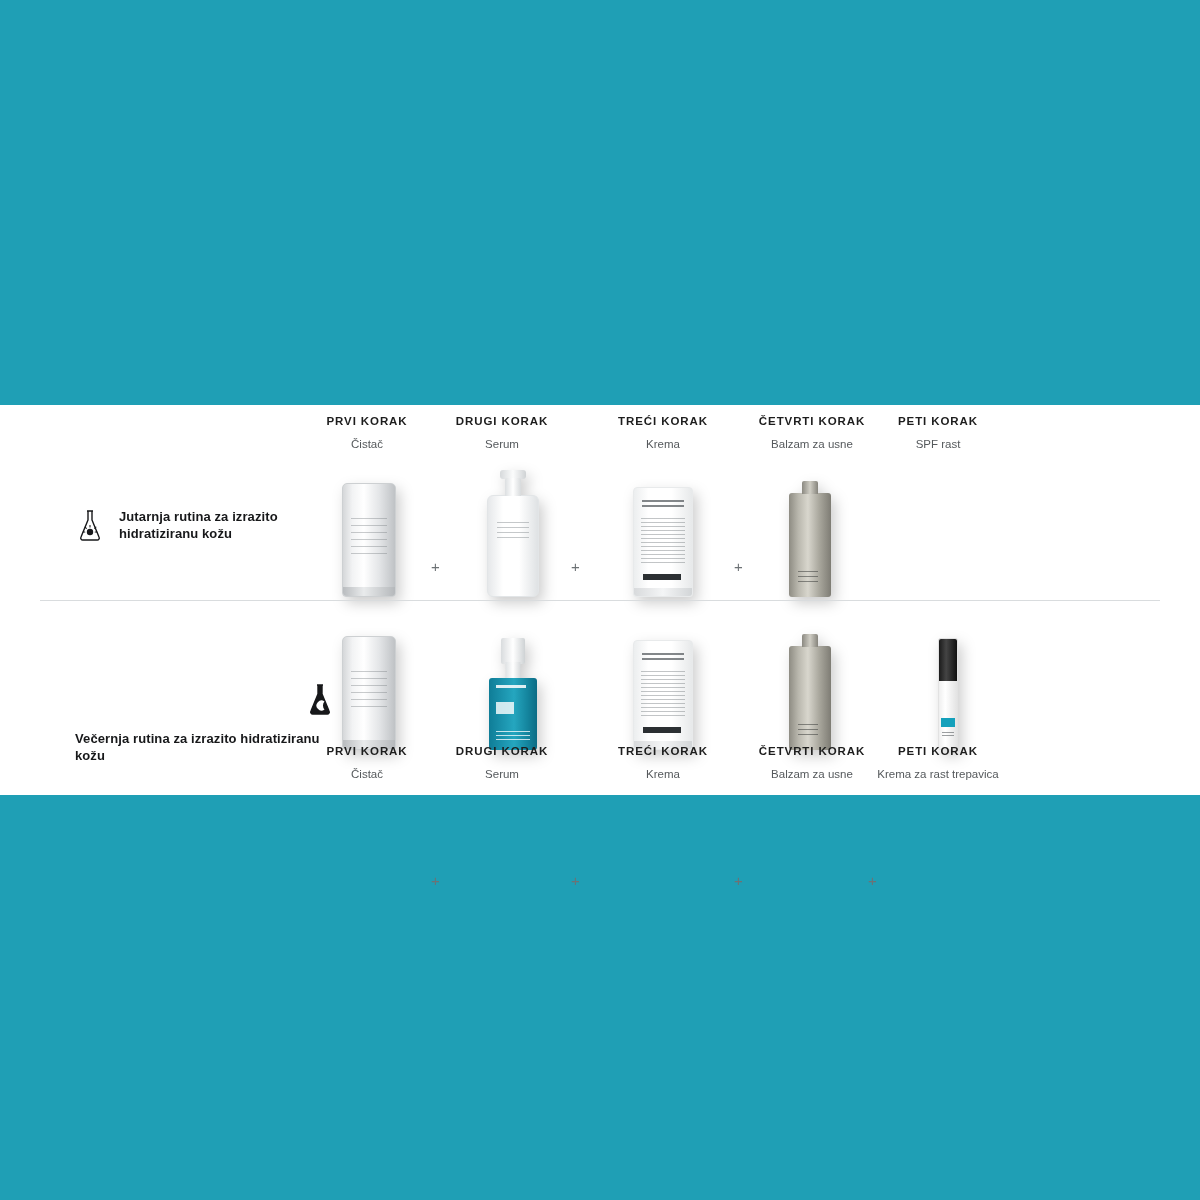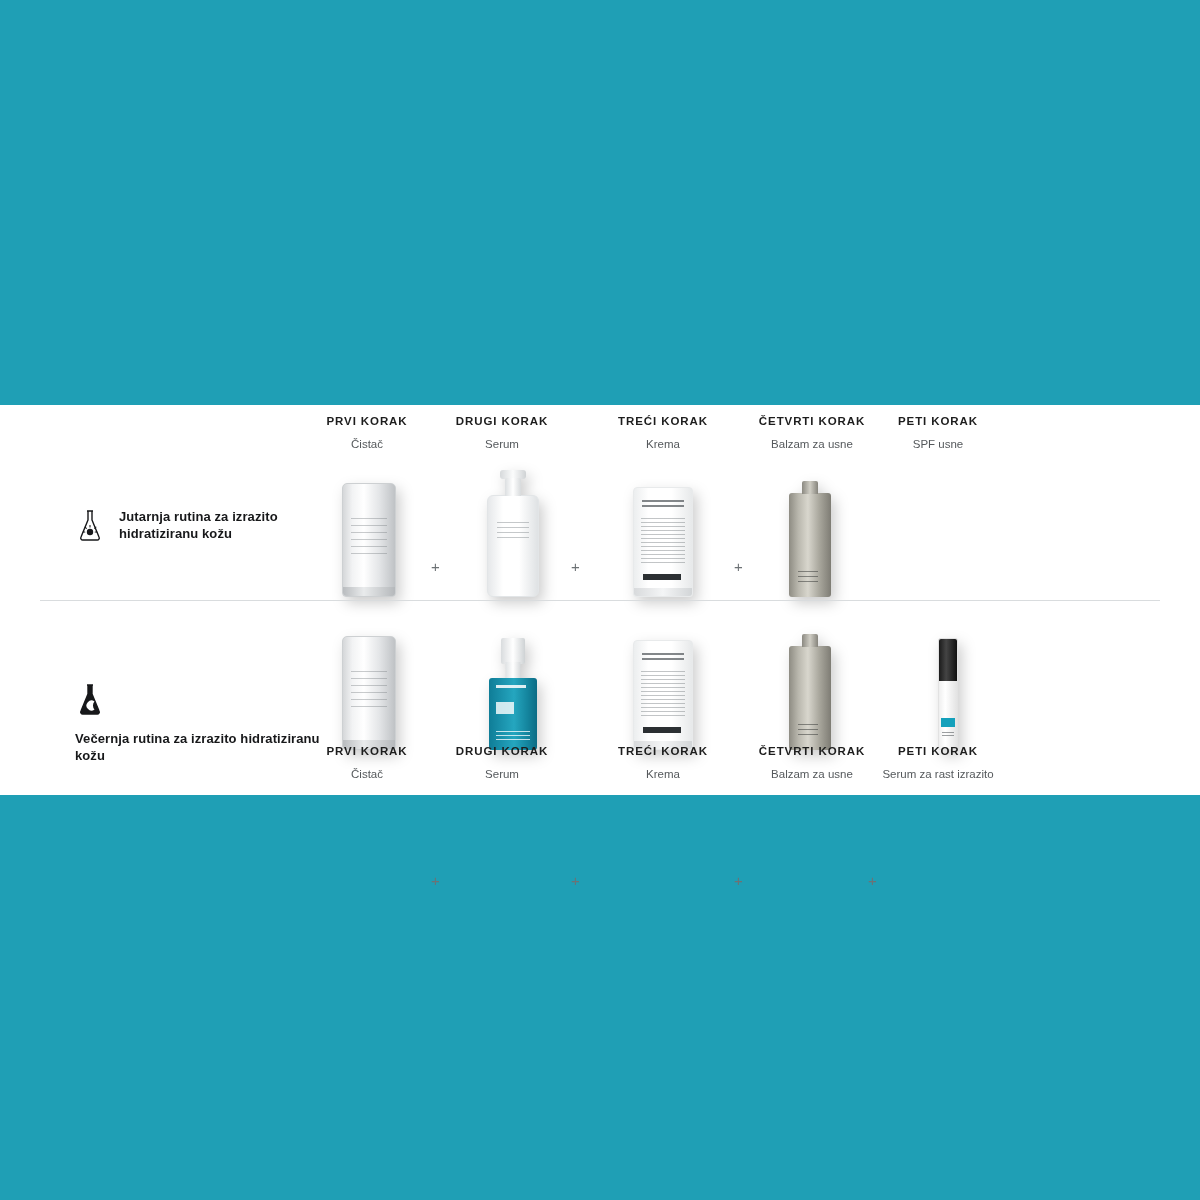--- a/index.html
+++ b/index.html
@@ -72,21 +72,21 @@
     top: 195px;
     width: 1120px;
     height: 1px;
     background: #d9dcde;
   }
 
   .label-block {
     position: absolute;
     left: 75px;
     display: flex;
-    align-items: flex-start;
+    align-items: flex-end;
     gap: 14px;
     width: 260px;
   }
   .routine.morning .label-block { top: 58px; }
   .routine.evening .label-block { top: 72px; flex-direction: column; }
 
   .label-text {
     font-size: 13px;
     font-weight: bold;
     color: #17181a;
@@ -361,21 +361,21 @@
       <div class="col-head" style="left:573px;">
         <div class="step">TREĆI KORAK</div>
         <div class="desc">Krema</div>
       </div>
       <div class="col-head" style="left:722px;">
         <div class="step">ČETVRTI KORAK</div>
         <div class="desc">Balzam za usne</div>
       </div>
       <div class="col-head" style="left:848px;">
         <div class="step">PETI KORAK</div>
-        <div class="desc">SPF usne</div>
+        <div class="desc">SPF rast</div>
       </div>
     </div>
 
     <div class="routine morning">
 
       <div class="label-block">
         <span class="flask-icon">
           <svg viewBox="0 0 30 34" width="30" height="34" aria-hidden="true">
             <path d="M12 3 h6 M13 3 v9 L6 29 a2 2 0 0 0 2 3 h14 a2 2 0 0 0 2-3 L17 12 V3" fill="none" stroke="#17181a" stroke-width="1.4" stroke-linejoin="round"></path>
             <circle cx="15" cy="24" r="3.2" fill="#17181a"></circle>
@@ -494,18 +494,18 @@
       <div class="col-head" style="left:573px;">
         <div class="step">TREĆI KORAK</div>
         <div class="desc">Krema</div>
       </div>
       <div class="col-head" style="left:722px;">
         <div class="step">ČETVRTI KORAK</div>
         <div class="desc">Balzam za usne</div>
       </div>
       <div class="col-head" style="left:848px;">
         <div class="step">PETI KORAK</div>
-        <div class="desc">Serum za rast izrazito</div>
+        <div class="desc">Krema za rast trepavica</div>
       </div>
     </div>
 
   </div>
 </div>
 
 </body></html>

